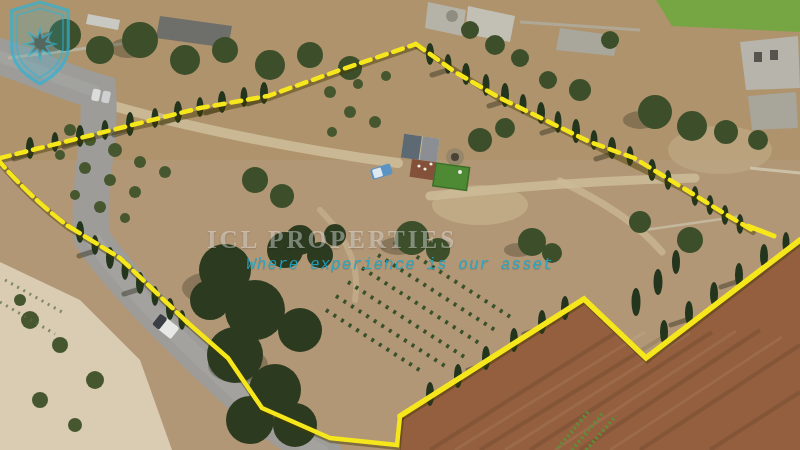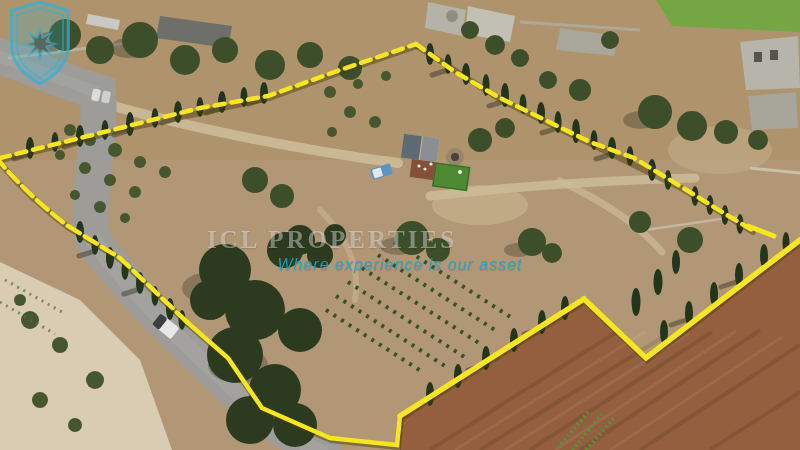--- a/index.html
+++ b/index.html
@@ -3,21 +3,21 @@
 <meta charset="utf-8">
 <style>
   html,body{margin:0;padding:0;background:#222;}
   #stage{position:relative;width:800px;height:450px;overflow:hidden;
          font-family:"Liberation Sans",sans-serif;background:#b29776;}
   #stage svg{position:absolute;inset:0;display:block;}
   .wm{position:absolute;pointer-events:none;text-align:center;}
   #wm-brand{left:0;width:664px;top:226px;font-family:"Liberation Serif",serif;
             font-size:25px;font-weight:bold;letter-spacing:3px;
             color:rgba(255,255,255,0.40);text-shadow:0 1px 2px rgba(0,0,0,0.18);}
-  #wm-tagline{left:0;width:800px;top:256px;font-family:Liberation Sans, sans-serif;
+  #wm-tagline{left:0;width:800px;top:256px;font-family:Liberation Mono, monospace;
               font-style:italic;font-size:16px;letter-spacing:1px;
               color:rgba(31,169,201,0.88);text-shadow:0 1px 1px rgba(0,0,0,0.15);}
   #wm-shield{left:372px;top:156px;width:80px;height:88px;opacity:0.72;}
 </style>
 </head>
 <body>
 
 <div id="stage">
 
 <svg viewBox="0 0 800 450" width="800" height="450">

